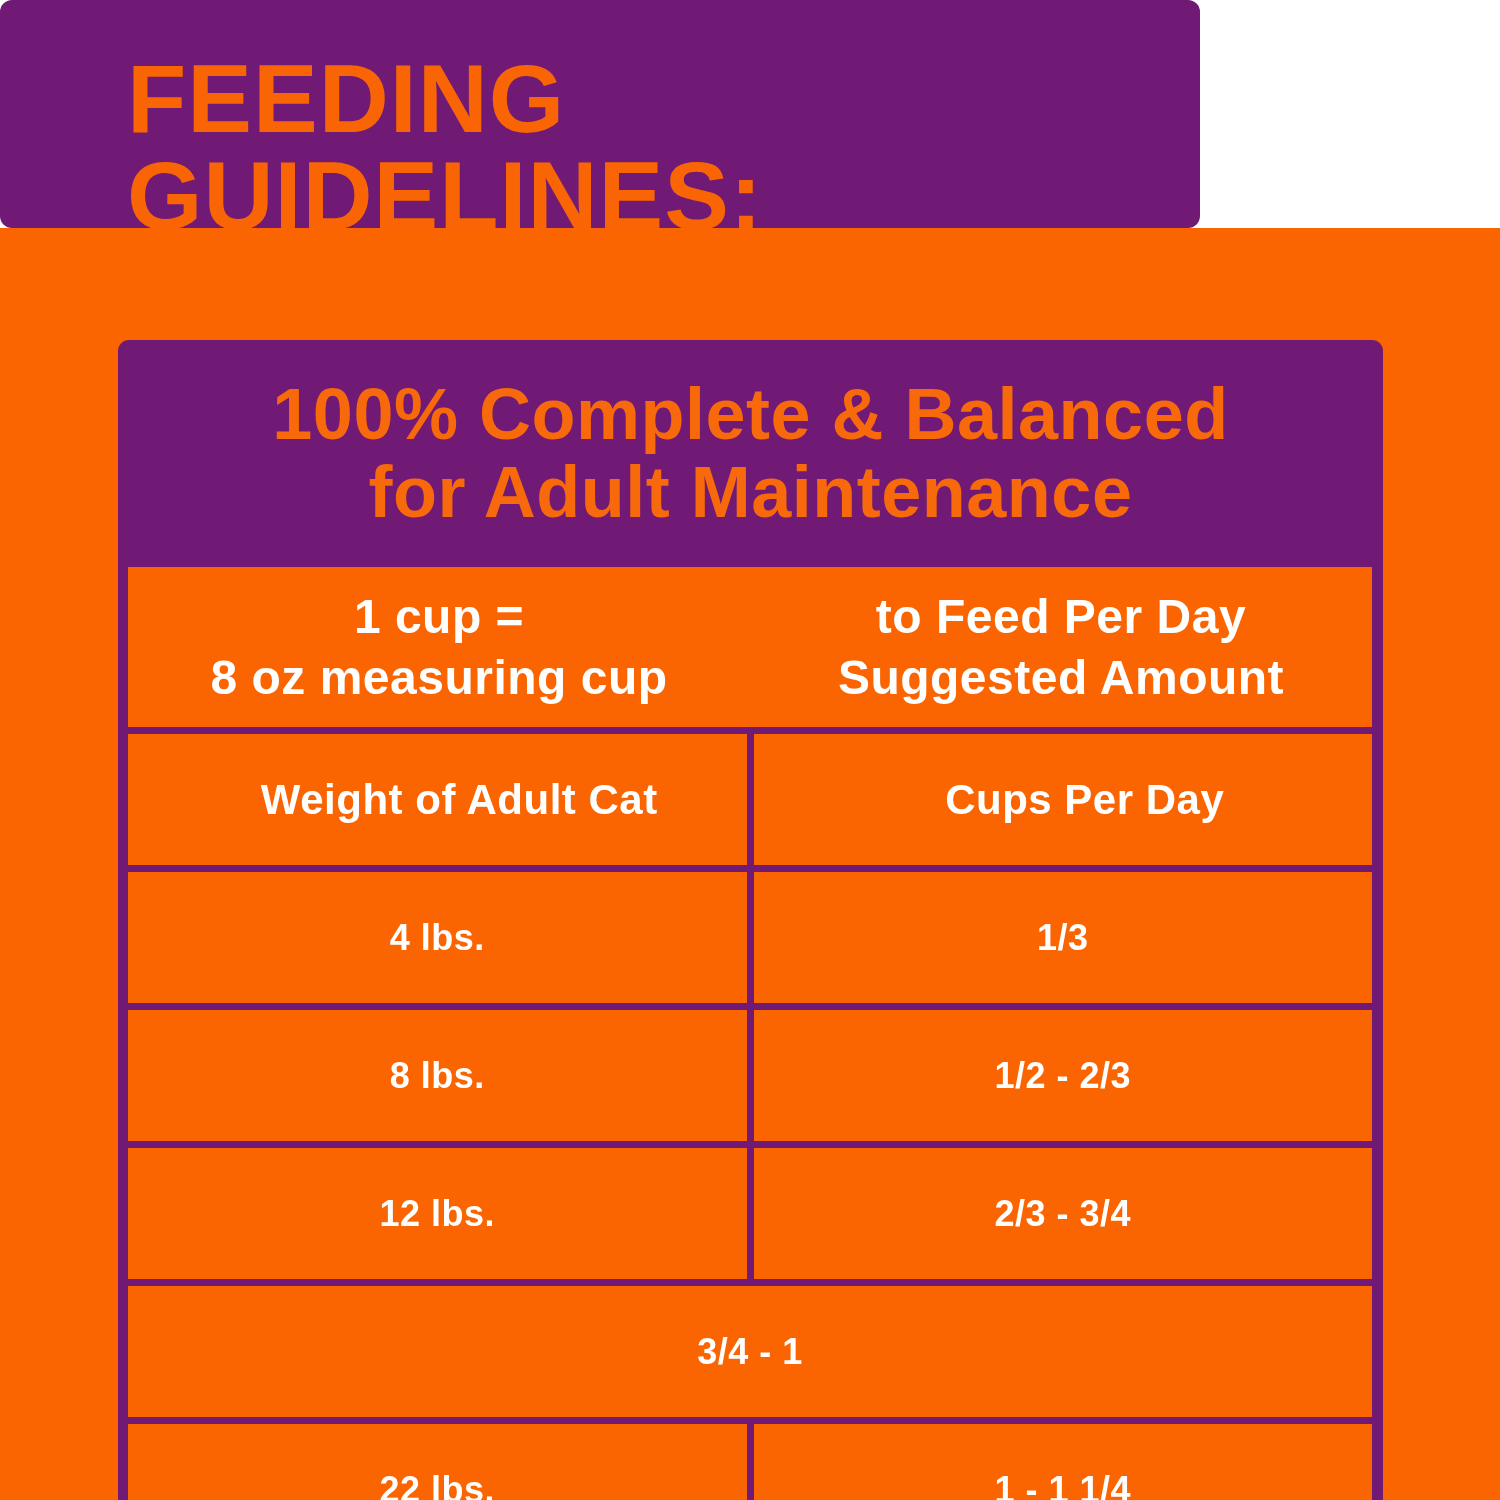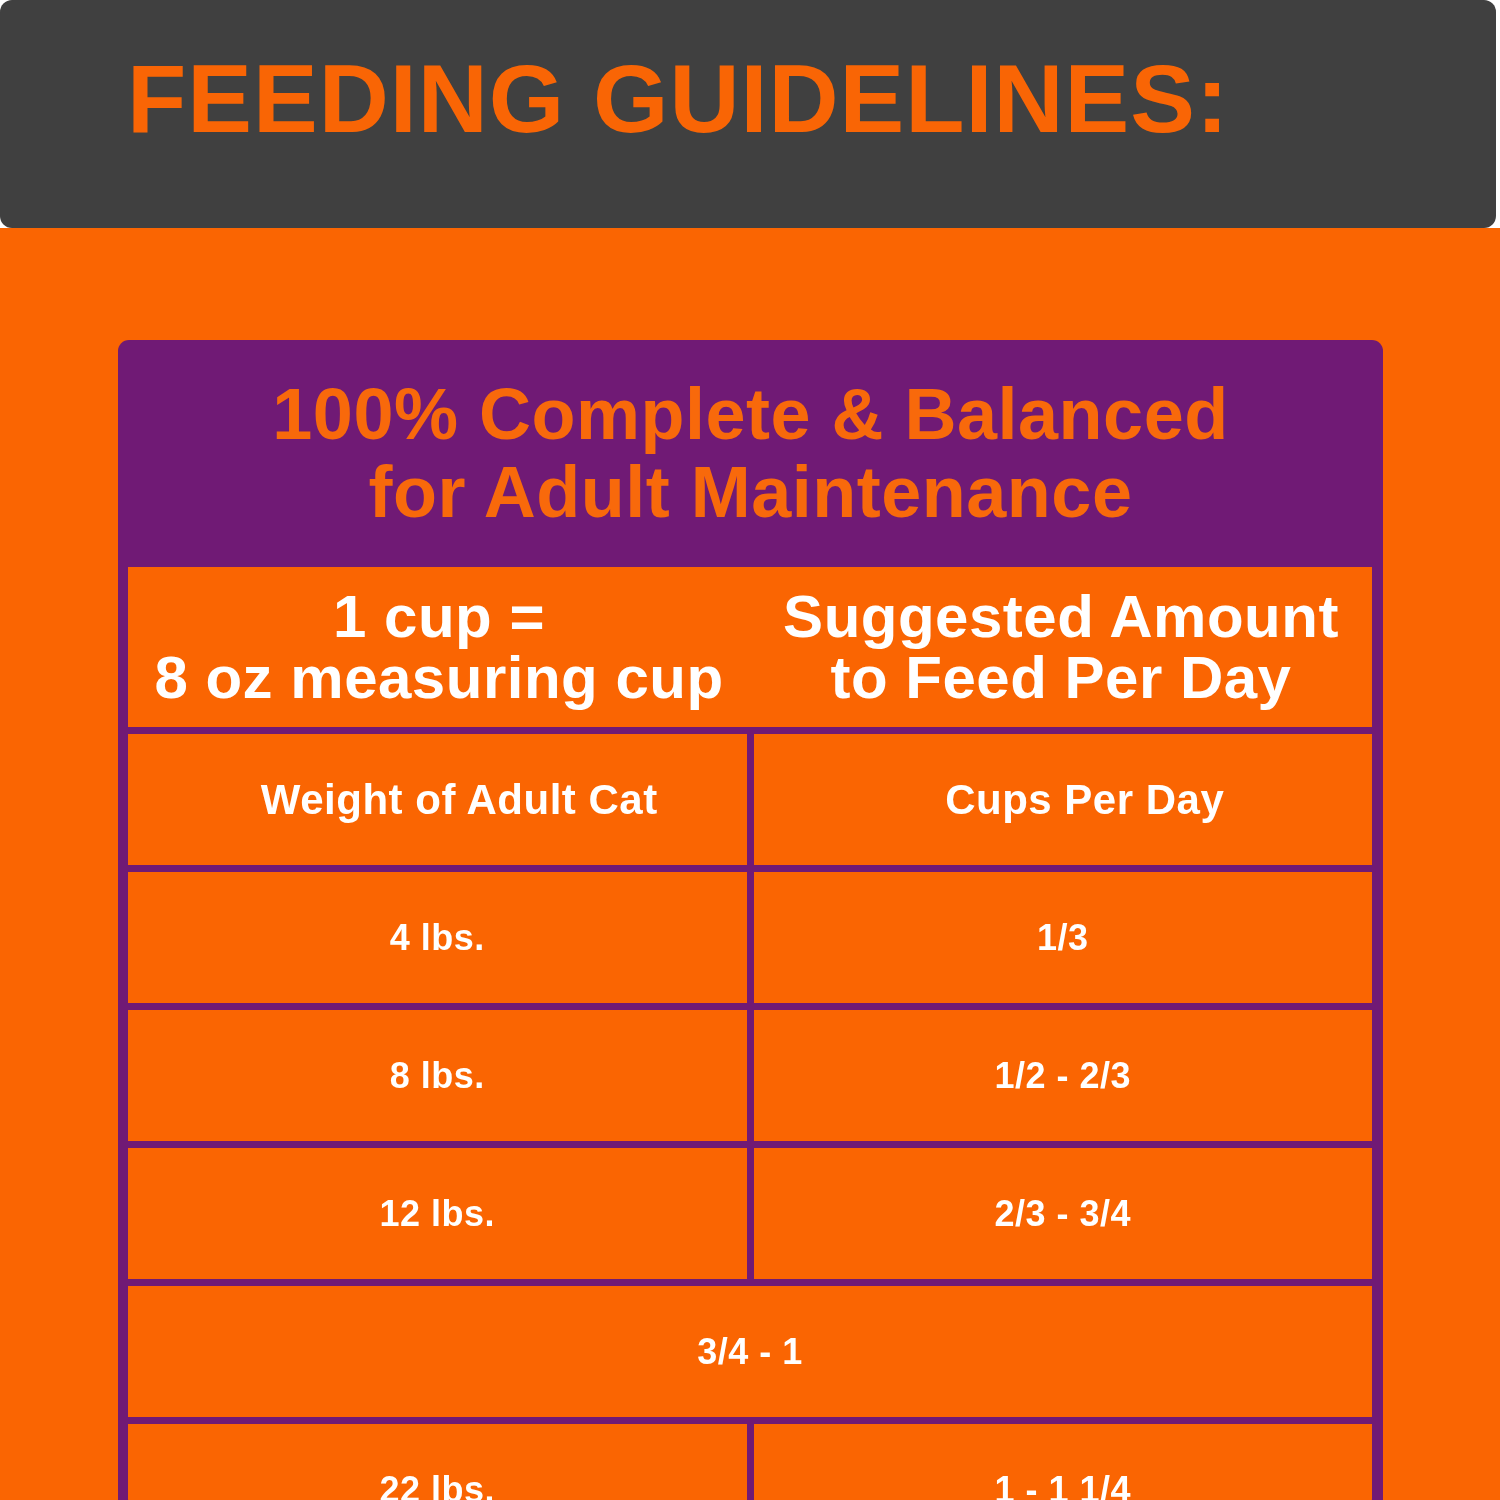--- a/index.html
+++ b/index.html
@@ -7,22 +7,22 @@
   body {
     font-family: "Liberation Sans", sans-serif;
     background: #ffffff;
     position: relative;
   }
 
   .canvas { position: absolute; inset: 0; width: 1500px; height: 1500px; }
 
   
   .top-band {
-    position: absolute; left: 0; top: 0; width: 1496px; height: 228px;
-    background: #404040;
+    position: absolute; left: 0; top: 0; width: 1200px; height: 228px;
+    background: #701a75;
     border-radius: 12px;
   }
   .headline {
     position: absolute; left: 127px; top: 50px;
     font-size: 97px; line-height: 1.0; font-weight: bold;
     letter-spacing: 1px;
     color: #f96505;
   }
 
   
@@ -54,21 +54,21 @@
   }
   .row { display: flex; gap: 7px; }
   .cell {
     background: #fa6502;
     flex: 1 1 0;
     display: flex; flex-direction: column; align-items: center; justify-content: center;
     color: #ffffff; font-weight: bold; text-align: center;
   }
 
   .row-header { height: 160px; gap: 0; }       
-  .row-header .cell { font-size: 60px; line-height: 61px; letter-spacing: 0.5px; }
+  .row-header .cell { font-size: 48px; line-height: 61px; letter-spacing: 0.5px; }
 
   .row-columns { height: 131px; }
   .row-columns .cell { font-size: 42px; letter-spacing: 0.5px; padding-left: 44px; }
 
   .row-data { flex: 1 1 0; }
   .row-data .cell { font-size: 36px; letter-spacing: 0.5px; text-align: right; }
 
   .row-last .cell-left  { border-bottom-left-radius: 58px; }
   .row-last .cell-right { border-bottom-right-radius: 58px; }
 </style>
@@ -91,22 +91,22 @@
       </div>
 
       <div class="table">
 
         <div class="row row-header">
           <div class="cell">
             <span>1 cup =</span>
             <span>8 oz measuring cup</span>
           </div>
           <div class="cell">
+            <span>to Feed Per Day</span>
             <span>Suggested Amount</span>
-            <span>to Feed Per Day</span>
           </div>
         </div>
 
         <div class="row row-columns">
           <div class="cell">Weight of Adult Cat</div>
           <div class="cell">Cups Per Day</div>
         </div>
 
         <div class="row row-data">
           <div class="cell">4 lbs.</div>

